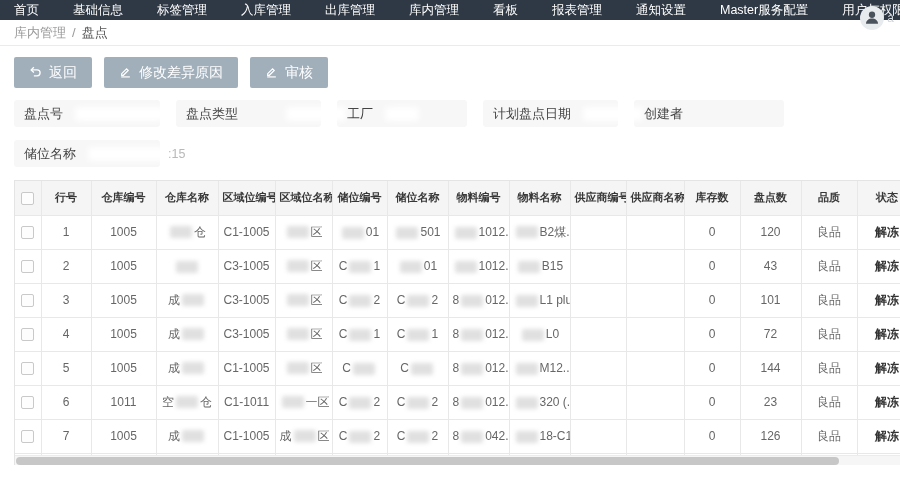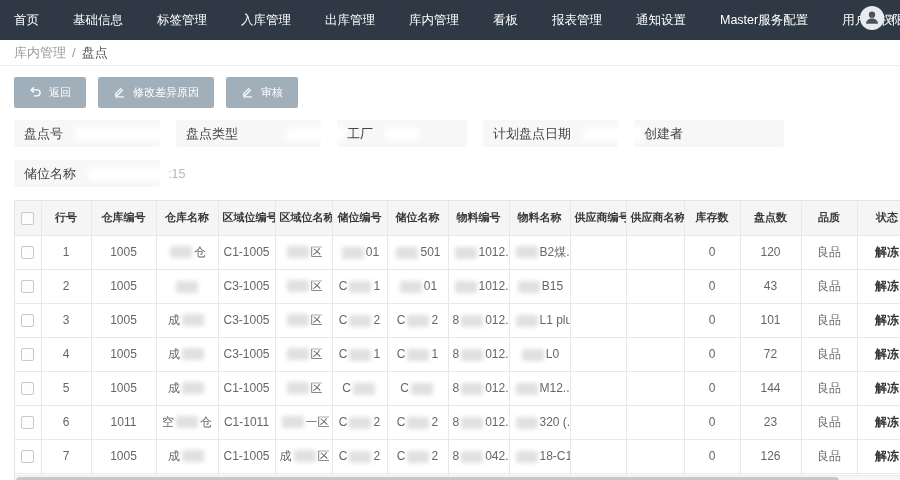--- a/index.html
+++ b/index.html
@@ -1,39 +1,39 @@
 <!DOCTYPE html>
 <html><head>
 <meta charset="utf-8">
 <style>
   * { margin:0; padding:0; box-sizing:border-box; }
   html,body { width:900px; height:480px; overflow:hidden; background:#fff;
     font-family:"Liberation Sans","DejaVu Sans",sans-serif; }
 
   
-  .nav { height:40px; background:#2f3945; display:flex; align-items:center;
+  .nav { height:20px; background:#2f3945; display:flex; align-items:center;
          padding:0 14px; color:#fff; font-size:12.5px; position:relative; }
   .nav-item { margin-right:34px; cursor:pointer; white-space:nowrap; }
   .nav-user { position:absolute; right:6px; top:0; height:36px; display:flex; align-items:center; }
   .avatar { width:24px; height:24px; border-radius:50%; background:#e8ebee;
             display:flex; align-items:center; justify-content:center; overflow:hidden; }
   .avatar svg { width:18px; height:18px; }
   .avatar-label { color:#cfd5da; font-size:12px; margin-left:3px; }
 
   
   .breadcrumb { height:26px; display:flex; align-items:center; padding:0 14px;
     font-size:13px; border-bottom:1px solid #ebebeb; }
   .bc-parent { color:#999; }
   .bc-sep { color:#999; margin:0 6px; }
   .bc-current { color:#555; }
 
   
   .toolbar { padding:11px 14px 10px 14px; display:flex; gap:12px; }
   .btn { background:#a1afbb; color:#fff; border:none; border-radius:2px;
-    font-size:11px; padding:0 15px; height:31px; display:flex; align-items:center;
+    font-size:14px; padding:0 15px; height:31px; display:flex; align-items:center;
     gap:7px; cursor:pointer; font-family:Liberation Sans, sans-serif; }
   .btn svg { width:13px; height:13px; }
 
   
   .filters { padding:2px 14px 0 14px; width:900px; }
   .filters-row { display:flex; gap:16px; margin-bottom:13px; width:1000px; }
   .field { background:#f7f7f7; border-radius:3px; height:27px; display:flex;
     align-items:center; padding:0 10px; font-size:13px; color:#444; flex:0 0 auto; }
   .field .flabel { margin-right:10px; white-space:nowrap; }
   .field .fvalue { display:flex; align-items:center; }

